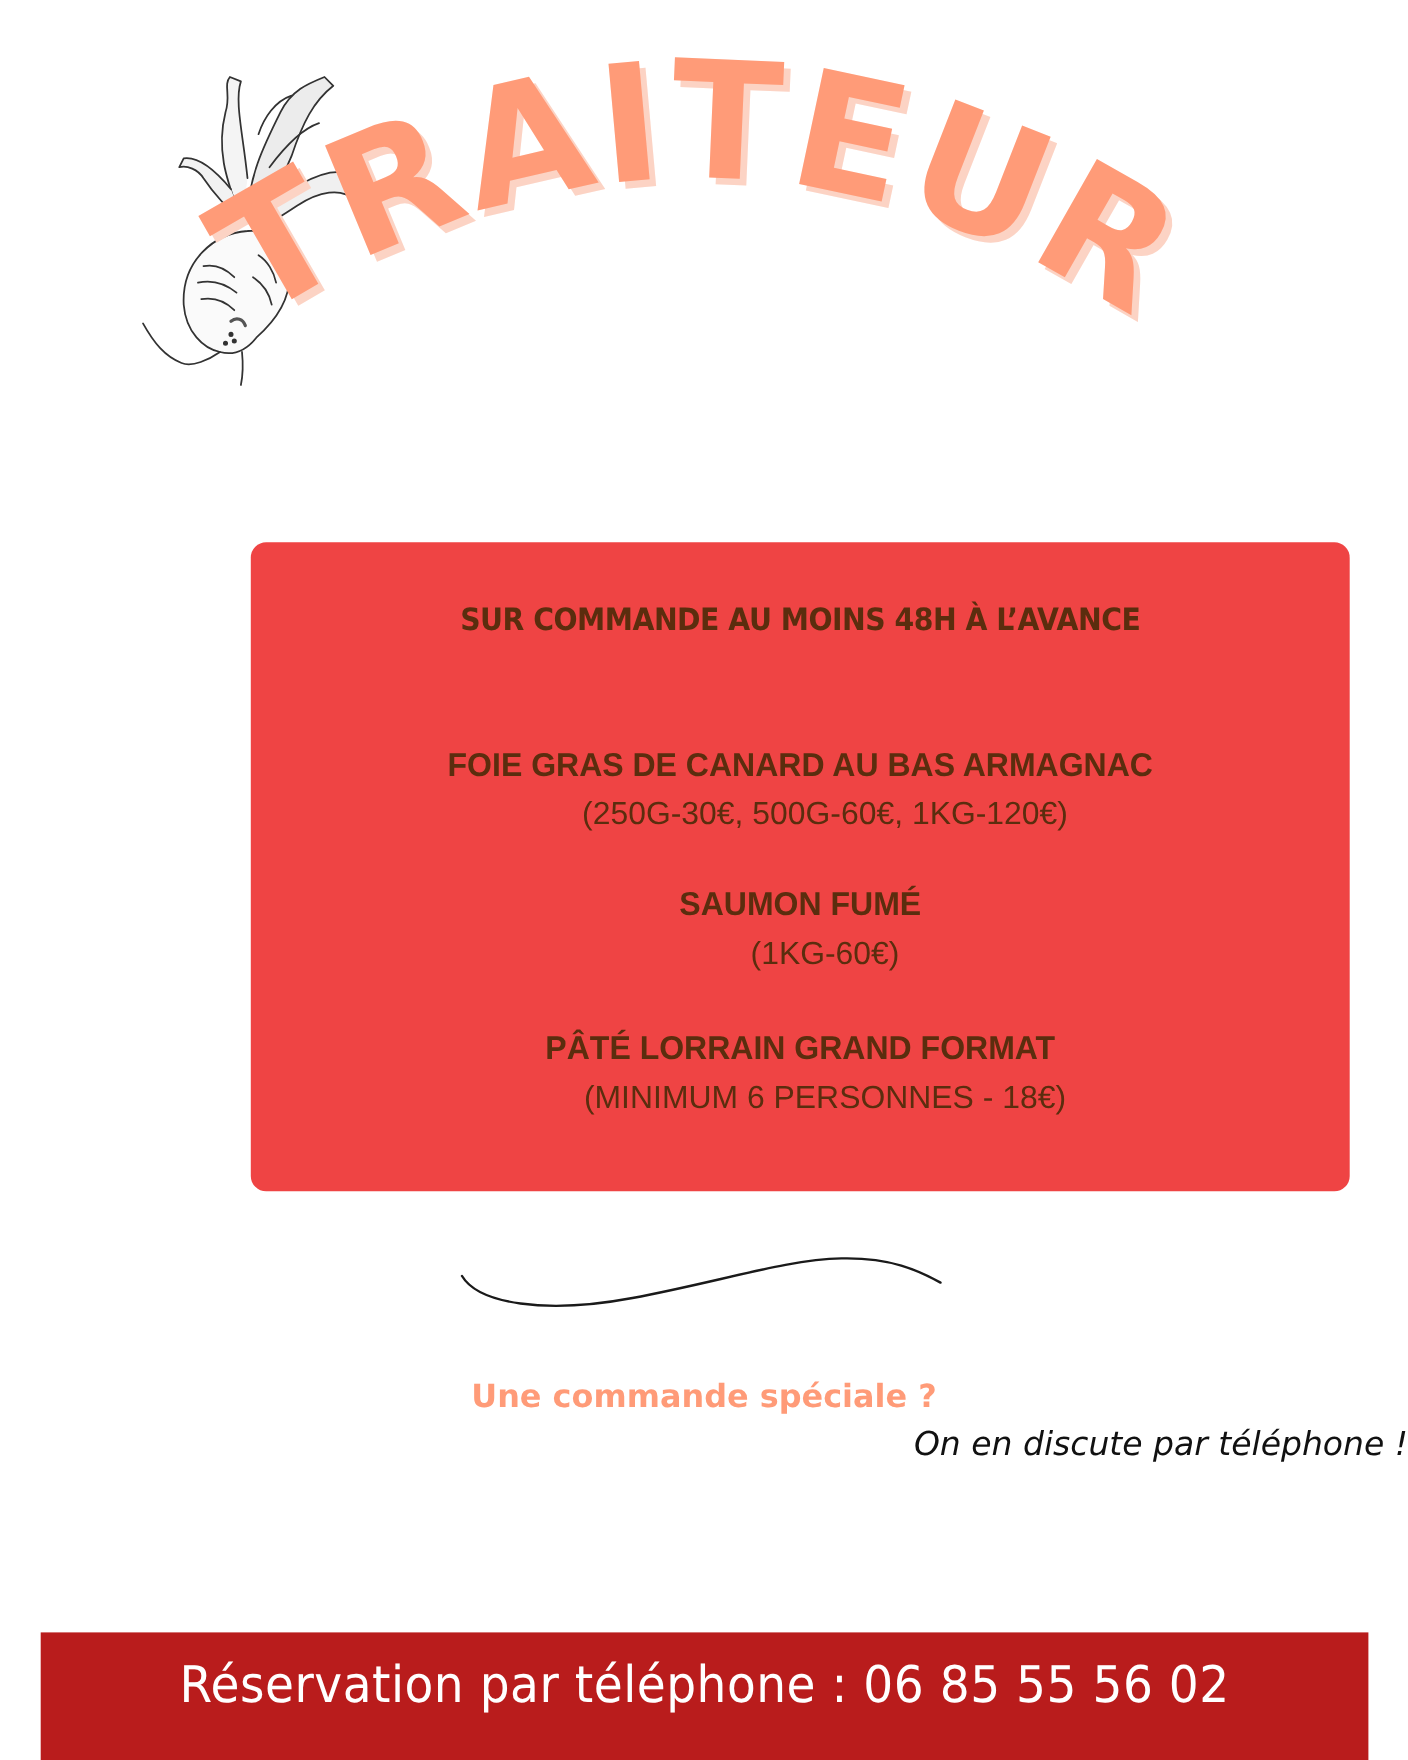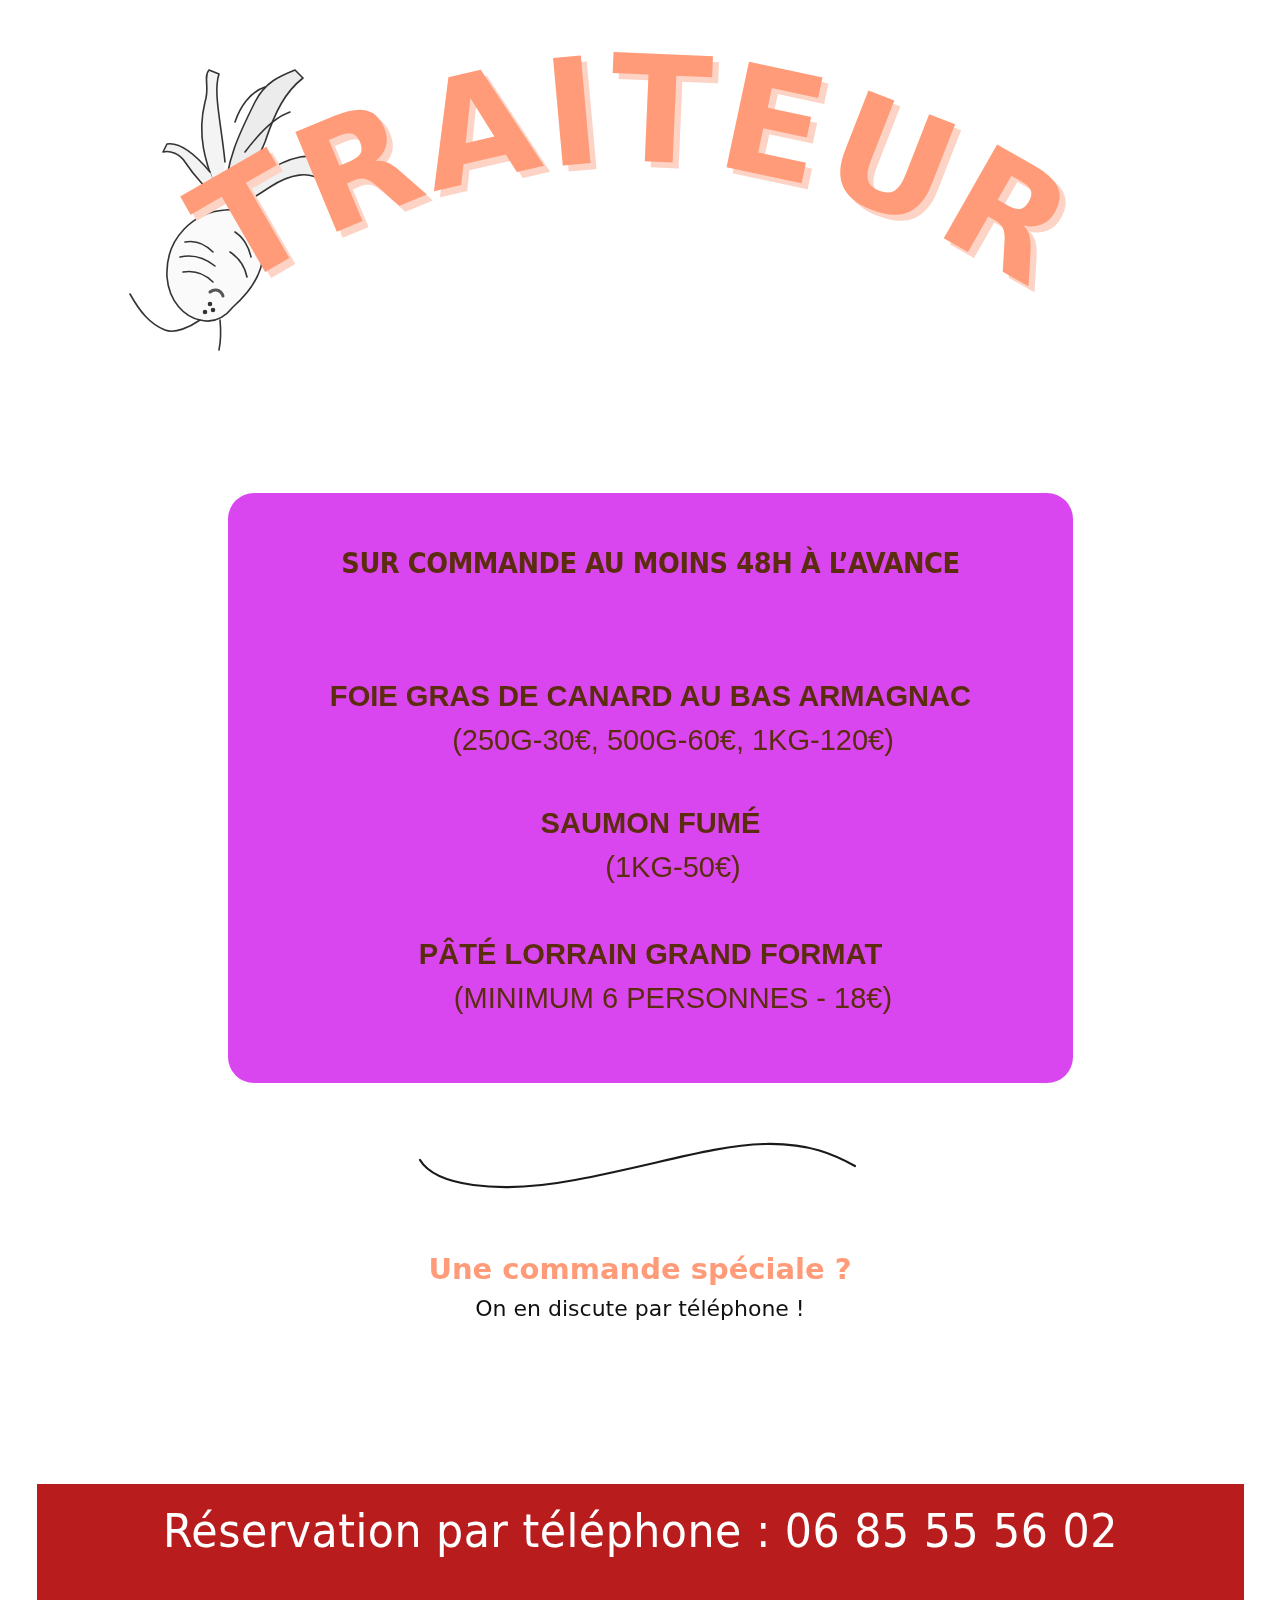--- a/index.html
+++ b/index.html
@@ -10,40 +10,40 @@
   .header { position: absolute; left: 0; top: 0; width: 1280px; height: 380px; }
   .beet { position: absolute; left: 125px; top: 62px; width: 240px; height: 290px; }
   .title-wrap { position: absolute; left: 240px; top: 80px; width: 800px; height: 230px; }
   .title-wrap svg { width: 100%; height: 100%; overflow: visible; }
   .subtitle {
     position: absolute; left: 0; width: 1280px; top: 312px; text-align: center;
     font-family: "DejaVu Sans", sans-serif; font-weight: bold; font-size: 40px;
     color: #5b2d0e; letter-spacing: 0.5px; padding-left: 30px; box-sizing: border-box;
   }
   .card {
-    position: absolute; left: 228px; top: 493px; width: 845px; height: 590px;
-    background: #d946ef; border-radius: 26px;
+    position: absolute; left: 228px; top: 493px; width: 999px; height: 590px;
+    background: #ef4444; border-radius: 14px;
     color: #5b2d0e; text-align: center;
   }
   .card .notice {
     position: absolute; left: 0; right: 0; top: 54px;
     font-family: "DejaVu Sans", sans-serif; font-weight: bold; font-size: 28px; letter-spacing: -0.5px;
     transform: scaleX(0.92);
   }
   .item { position: absolute; left: 0; right: 0; }
   .item .name { font-weight: bold; font-size: 30px; line-height: 42px; transform: scaleX(0.97); }
   .item .detail { font-size: 29px; line-height: 42px; margin-top: 2px; margin-left: 45px; }
   .wave { position: absolute; left: 415px; top: 1140px; width: 450px; height: 70px; }
   .special-q {
     position: absolute; left: 0; width: 1280px; top: 1252px; text-align: center;
     font-family: "DejaVu Sans", sans-serif; font-weight: bold; font-size: 29px; color: #ff9b78;
   }
   .special-a {
-    position: absolute; left: 0; width: 1280px; top: 1296px; text-align: center;
-    font-family: "DejaVu Sans", sans-serif; font-size: 22px; color: #111111;
+    position: absolute; left: 0; width: 1280px; top: 1296px; text-align: right;
+    font-family: "DejaVu Sans", sans-serif; font-size: 30px; color: #111111; font-style: italic;
   }
   .footer {
     position: absolute; left: 37px; top: 1484px; width: 1207px; height: 116px;
     background: #b91c1c;
   }
   .footer .phone-text {
     position: absolute; left: 0; right: 0; top: 20px; text-align: center;
     font-family: "DejaVu Sans", sans-serif; font-size: 46px; color: #ffffff;
     letter-spacing: 0.5px; transform: scaleX(0.93);
   }
@@ -99,21 +99,21 @@
 <div class="card">
   <div class="notice">SUR COMMANDE AU MOINS 48H À L’AVANCE</div>
 
   <div class="item" style="top:182px;">
     <div class="name">FOIE GRAS DE CANARD AU BAS ARMAGNAC</div>
     <div class="detail">(250G-30€, 500G-60€, 1KG-120€)</div>
   </div>
 
   <div class="item" style="top:309px;">
     <div class="name">SAUMON FUMÉ</div>
-    <div class="detail">(1KG-50€)</div>
+    <div class="detail">(1KG-60€)</div>
   </div>
 
   <div class="item" style="top:440px;">
     <div class="name">PÂTÉ LORRAIN GRAND FORMAT</div>
     <div class="detail">(MINIMUM 6 PERSONNES - 18€)</div>
   </div>
 </div>
 
 <div class="wave">
   <svg viewBox="0 0 450 70" width="450" height="70">

